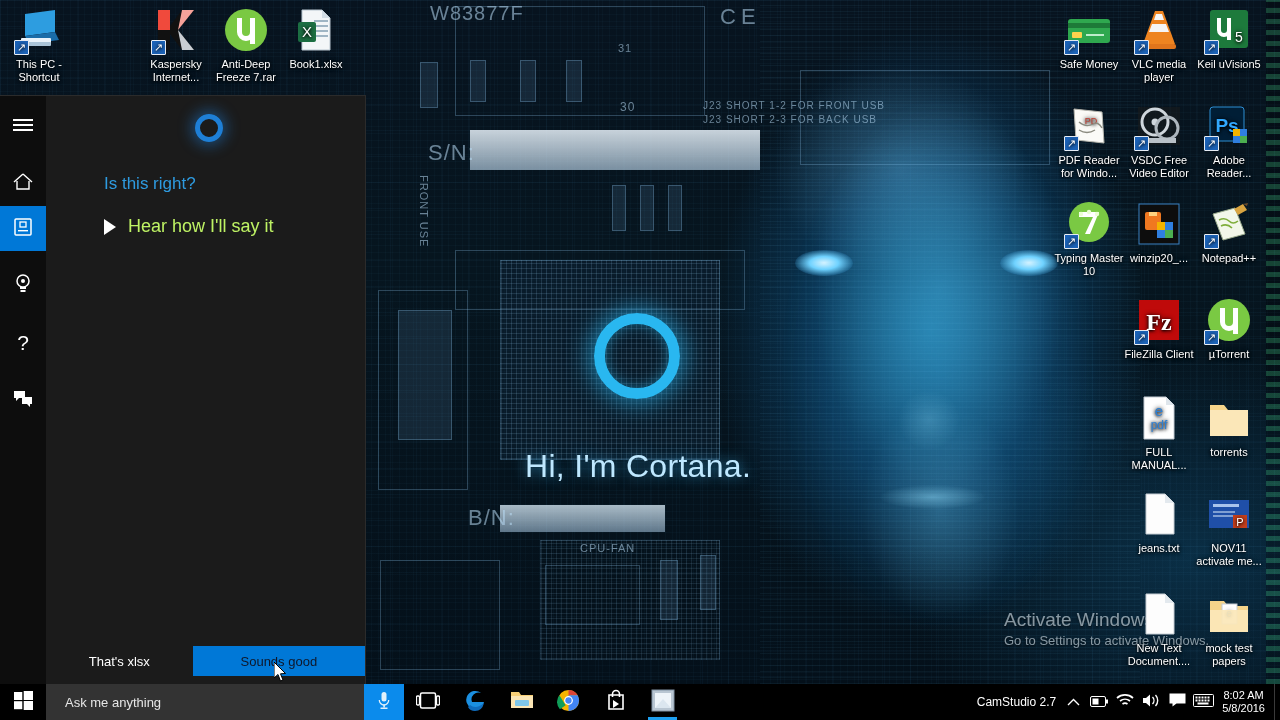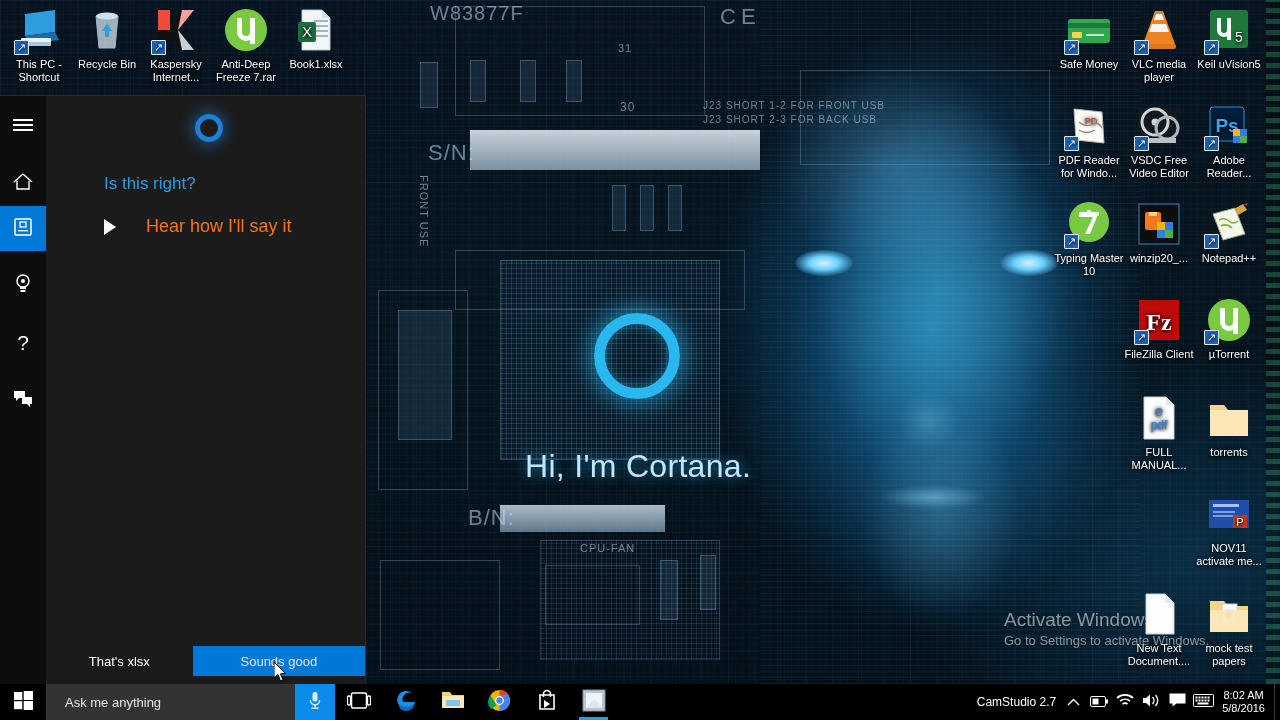--- a/index.html
+++ b/index.html
@@ -169,54 +169,54 @@
     position: absolute; left: 149px; top: 18px; width: 28px; height: 28px;
     border-radius: 50%; border: 5px solid #1e7fd6;
     box-shadow: 0 0 14px 4px rgba(30,127,214,0.45);
   }
   #cort-question {
     position: absolute; left: 58px; top: 78px;
     color: #2e9be0; font-size: 17px;
   }
   #cort-hear {
     position: absolute; left: 58px; top: 120px;
-    display: flex; align-items: center; gap: 30px;
-    color: #f97316; font-size: 18px; cursor: pointer;
+    display: flex; align-items: center; gap: 12px;
+    color: #bef264; font-size: 18px; cursor: pointer;
   }
   #cort-hear .play {
     width: 0; height: 0; border-left: 12px solid #fff;
     border-top: 8px solid transparent; border-bottom: 8px solid transparent;
   }
   #cort-actions {
     position: absolute; left: 0; bottom: 6px; width: 365px; height: 32px;
     display: flex; gap: 0; padding-left: 46px;
   }
   .cort-btn {
     height: 30px; display: flex; align-items: center; justify-content: center;
     font-size: 13px; cursor: pointer; border: none;
     font-family: "Liberation Sans", sans-serif;
   }
   #btn-wrong  { width: 148px; background: #1b1b1b; color: #fff; }
-  #btn-good   { width: 174px; background: #0078d7; color: #e5e5e5; }
+  #btn-good   { width: 174px; background: #0078d7; color: #0f172a; }
   #cursor {
     position: absolute; left: 274px; top: 662px; width: 14px; height: 21px;
     pointer-events: none;
   }
 
   
   #taskbar {
     position: absolute; left: 0; bottom: 0; width: 1280px; height: 36px;
     background: #000; display: flex; align-items: center;
   }
   #start-btn {
     width: 46px; height: 36px; display: flex; align-items: center; justify-content: center;
     cursor: pointer;
   }
   #search-box {
-    width: 249px; height: 36px; background: #333333;
+    width: 318px; height: 36px; background: #333333;
     display: flex; align-items: center; cursor: text;
   }
   #search-text { color: #e6e6e6; font-size: 13px; padding-left: 19px; }
   #mic-btn {
     width: 40px; height: 36px; background: #0b8bec;
     display: flex; align-items: center; justify-content: center; cursor: pointer;
   }
   .tb-app {
     width: 47px; height: 36px; display: flex; align-items: center; justify-content: center;
     position: relative; cursor: pointer;
@@ -308,30 +308,20 @@
         <path d="M10 8 L40 4 L40 26 L10 30 Z" fill="#2d9de0"></path>
         <path d="M10 30 L40 26 L44 34 L14 38 Z" fill="#1a6ca8"></path>
         <rect x="6" y="32" width="30" height="6" rx="1" fill="#e9f2fa"></rect>
         <rect x="6" y="36" width="30" height="4" rx="1" fill="#aac4d8"></rect>
       </svg>
       <span class="shortcut-arrow">↗</span>
     </div>
     <span class="lbl">This PC - Shortcut</span>
   </div>
 
-  <div class="desk-icon" style="left:70px;top:6px;">
-    <div class="glyph">
-      <svg width="48" height="48" viewBox="0 0 48 48">
-        <path d="M13 10 L35 10 L32 42 L16 42 Z" fill="rgba(222,235,245,0.72)" stroke="#9cb8cc"></path>
-        <ellipse cx="24" cy="10" rx="11" ry="3.5" fill="#cfe2ef"></ellipse>
-        <path d="M24 17 l5 8 h-3 v6 h-4 v-6 h-3 z" fill="#2f9fe0"></path>
-      </svg>
-    </div>
-    <span class="lbl">Recycle Bin</span>
-  </div>
 
   <div class="desk-icon" style="left:139px;top:6px;">
     <div class="glyph">
       <svg width="48" height="48" viewBox="0 0 48 48">
         <path d="M6 4 L18 4 L18 20 L30 4 L42 4 L26 24 L42 44 L30 44 L18 28 L18 44 L6 44 Z" fill="#111"></path>
         <path d="M6 4 L18 4 L18 24 L6 24 Z" fill="#f04a3c"></path>
         <path d="M30 4 L42 4 L26 24 Z" fill="#f6a29a"></path>
         <path d="M26 24 L42 44 L30 44 Z" fill="#c9ced3"></path>
       </svg>
       <span class="shortcut-arrow">↗</span>
@@ -528,20 +518,29 @@
   <div class="desk-icon" style="left:1192px;top:394px;">
     <div class="glyph">
       <svg width="48" height="48" viewBox="0 0 48 48">
         <path d="M5 11 h14 l4 5 h20 v26 h-38 z" fill="#f5d48a"></path>
         <path d="M5 16 h38 v26 h-38 z" fill="#fbe7b8"></path>
       </svg>
     </div>
     <span class="lbl">torrents</span>
   </div>
 
+  <div class="desk-icon" style="left:1122px;top:490px;">
+    <div class="glyph">
+      <svg width="48" height="48" viewBox="0 0 48 48">
+        <path d="M11 4 h19 l9 9 v31 h-28 z" fill="#fdfdfd" stroke="#c6ced5"></path>
+        <path d="M30 4 l9 9 h-9 z" fill="#e3e9ee"></path>
+      </svg>
+    </div>
+    <span class="lbl">jeans.txt</span>
+  </div>
 
   <div class="desk-icon" style="left:1192px;top:490px;">
     <div class="glyph">
       <svg width="48" height="48" viewBox="0 0 48 48">
         <rect x="4" y="10" width="40" height="28" fill="#1f4fa8"></rect>
         <rect x="8" y="14" width="26" height="3" fill="#a9c3ec"></rect>
         <rect x="8" y="21" width="22" height="2" fill="#7f9fd3"></rect>
         <rect x="8" y="25" width="22" height="2" fill="#7f9fd3"></rect>
         <rect x="28" y="25" width="14" height="13" fill="#c43e1c"></rect>
         <text x="35" y="36" font-size="11" fill="#fff" text-anchor="middle" font-family="Liberation Sans">P</text>

